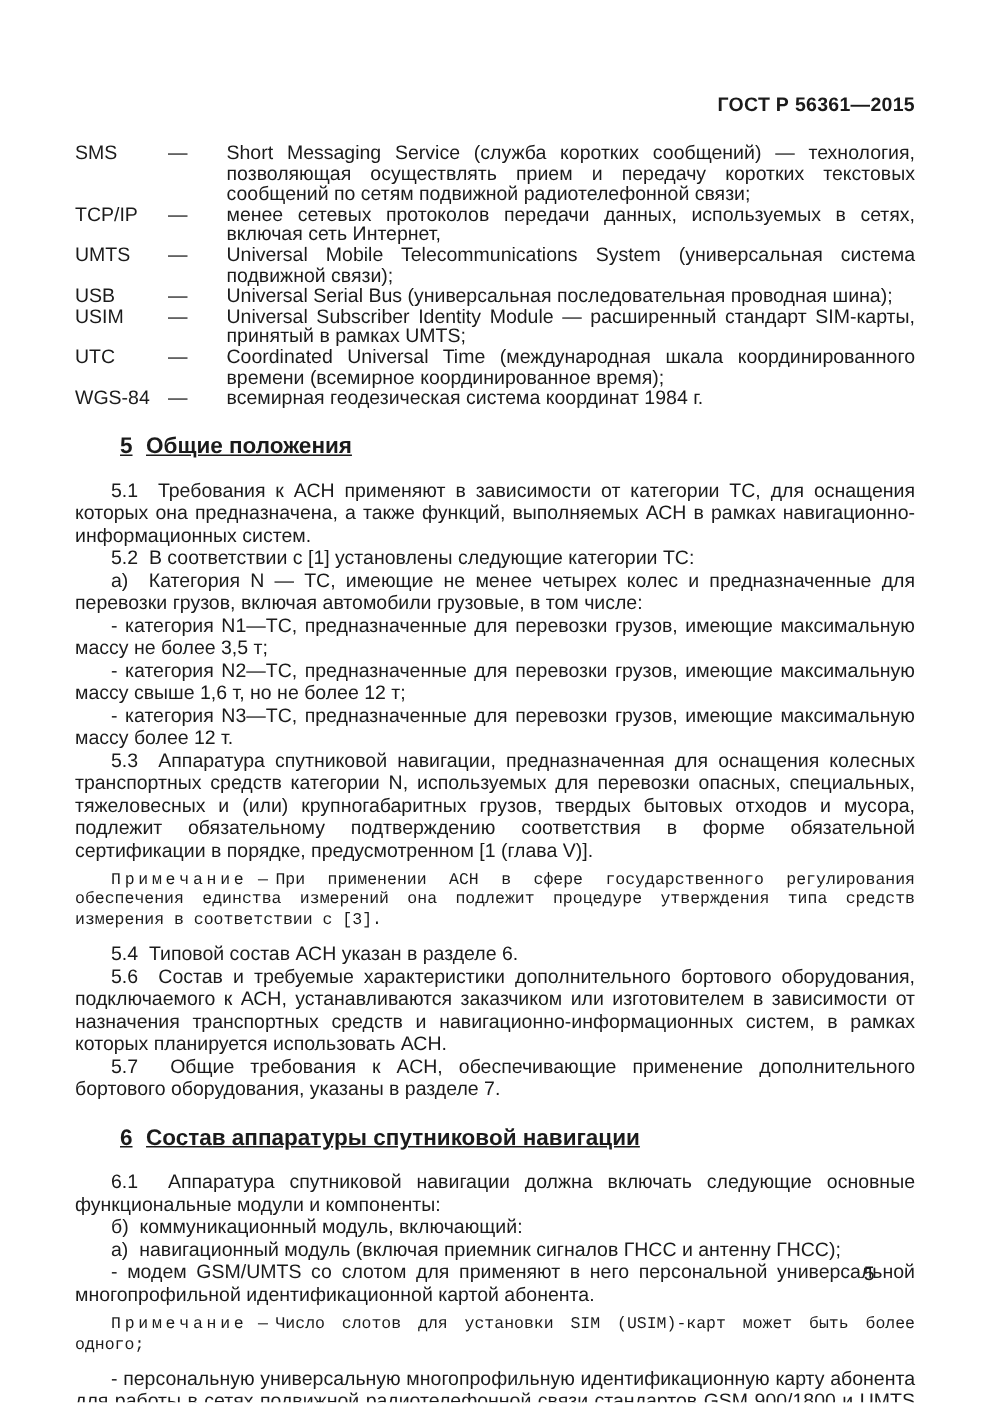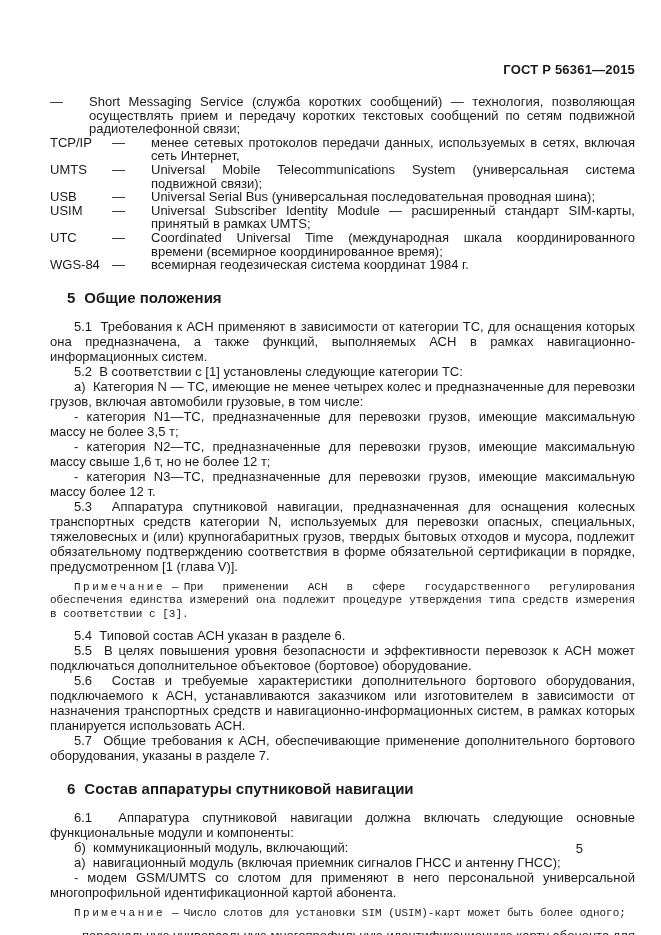--- a/index.html
+++ b/index.html
@@ -1,21 +1,21 @@
 <!DOCTYPE html>
 <html lang="ru"><head>
 <meta charset="utf-8">
 <style>
   html, body { margin: 0; padding: 0; background: #ffffff; }
   .page {
     position: relative;
     width: 661px;
     height: 935px;
     box-sizing: border-box;
-    padding: 62px 26px 0 50px;
+    padding: 62px 51px 0 50px;
     background: #ffffff;
     color: #1b1b1b;
     font-family: "Liberation Sans", "DejaVu Sans", sans-serif;
     font-size: 13px;
     line-height: 15px;
     overflow: hidden;
   }
   .doc-header {
     text-align: right;
     font-weight: bold;
@@ -25,21 +25,22 @@
   }
   .terms { line-height: 13.6px; }
   .term-row { display: flex; }
   .term-abbr { width: 62px; flex: 0 0 62px; }
   .term-dash { width: 18px; flex: 0 0 18px; }
   .term-text { flex: 1 1 auto; text-align: justify; margin-left: 21px; }
   .sec-heading {
     font-size: 15px;
     font-weight: bold;
     line-height: 18px;
-    margin: 17px 0 12px 17px;
+    margin: 17px 0 12px 30px;
+    text-decoration: underline;
   }
   .sec-num { margin-right: 9px; }
   .para {
     margin: 0;
     text-align: justify;
     text-indent: 24px;
   }
   .note {
     font-size: 11px;
     line-height: 13.5px;
@@ -59,20 +60,21 @@
 </style>
 </head>
 <body>
 
 <div class="page">
 
   <div class="doc-header">ГОСТ Р 56361—2015</div>
 
   <section class="terms">
     <div class="term-row">
+      <span class="term-abbr">SMS</span>
       <span class="term-dash">—</span>
       <span class="term-text">Short Messaging Service (служба коротких сообщений) — технология, позволяющая осуществлять прием и передачу коротких текстовых сообщений по сетям подвижной радиотелефонной связи;</span>
     </div>
     <div class="term-row">
       <span class="term-abbr">TCP/IP</span>
       <span class="term-dash">—</span>
       <span class="term-text">менее сетевых протоколов передачи данных, используемых в сетях, включая сеть Ин­тернет,</span>
     </div>
     <div class="term-row">
       <span class="term-abbr">UMTS</span>
@@ -111,21 +113,20 @@
   <p class="para">- категория N1—ТС, предназначенные для перевозки грузов, имеющие максимальную массу не более 3,5 т;</p>
   <p class="para">- категория N2—ТС, предназначенные для перевозки грузов, имеющие максимальную массу свы­ше 1,6 т, но не более 12 т;</p>
   <p class="para">- категория N3—ТС, предназначенные для перевозки грузов, имеющие максимальную массу бо­лее 12 т.</p>
   <p class="para">5.3&nbsp; Аппаратура спутниковой навигации, предназначенная для оснащения колесных транспортных средств категории N, используемых для перевозки опасных, специальных, тяжеловесных и (или) круп­ногабаритных грузов, твердых бытовых отходов и мусора, подлежит обязательному подтверждению соответствия в форме обязательной сертификации в порядке, предусмотренном [1 (глава V)].</p>
 
   <div class="note">
     <span class="note-label">Примечание</span><span class="note-dash">—</span><span>При применении АСН в сфере государственного регулирования обеспечения единства измерений она подлежит процедуре утверждения типа средств измерения в соответствии с [3].</span>
   </div>
 
   <p class="para">5.4&nbsp; Типовой состав АСН указан в разделе 6.</p>
-  <p class="para">5.5&nbsp; В целях повышения уровня безопасности и эффективности перевозок к АСН может подклю­чаться дополнительное объектовое (бортовое) оборудование.</p>
   <p class="para">5.6&nbsp; Состав и требуемые характеристики дополнительного бортового оборудования, подключае­мого к АСН, устанавливаются заказчиком или изготовителем в зависимости от назначения транспорт­ных средств и навигационно-информационных систем, в рамках которых планируется использовать АСН.</p>
   <p class="para">5.7&nbsp; Общие требования к АСН, обеспечивающие применение дополнительного бортового обору­дования, указаны в разделе 7.</p>
 
   <h2 class="sec-heading">
     <span class="sec-num">6</span><span>Состав аппаратуры спутниковой навигации</span>
   </h2>
 
   <p class="para">6.1&nbsp; Аппаратура спутниковой навигации должна включать следующие основные функциональные модули и компоненты:</p>
   <p class="para">б)&nbsp; коммуникационный модуль, включающий:</p>
   <p class="para">а)&nbsp; навигационный модуль (включая приемник сигналов ГНСС и антенну ГНСС);</p>

